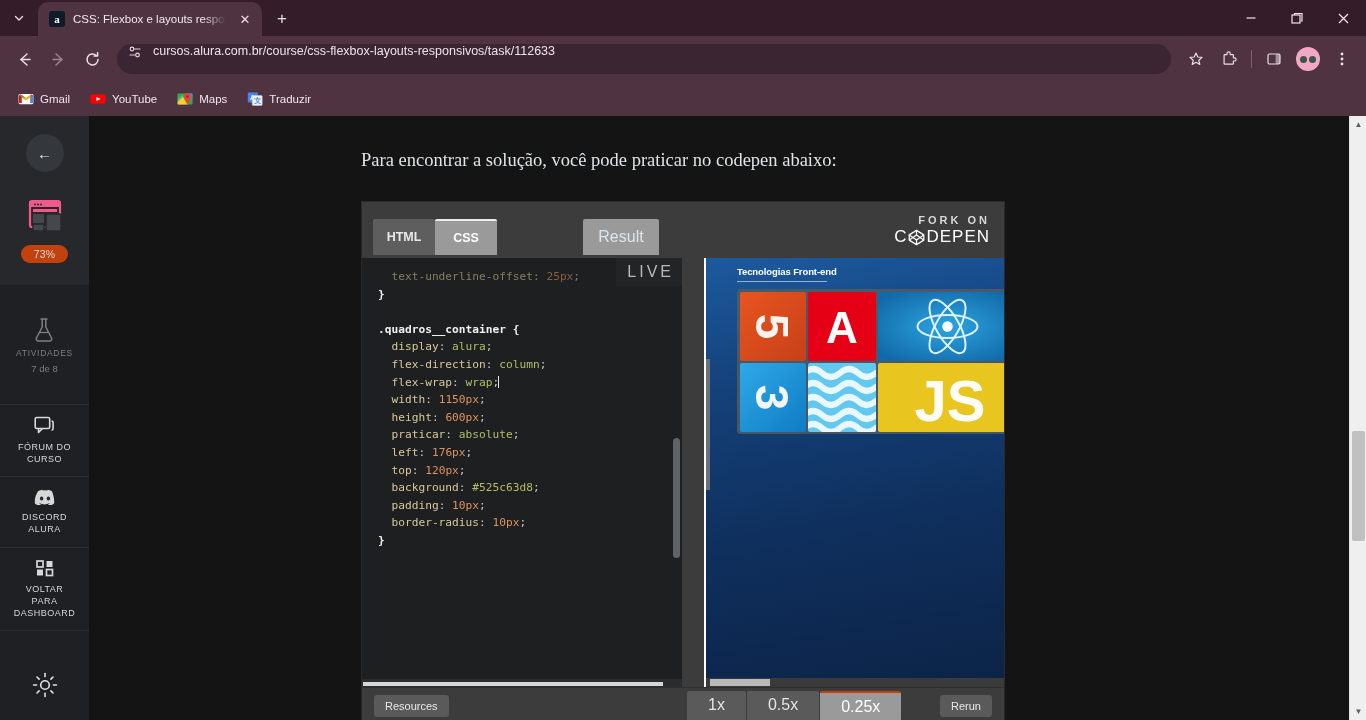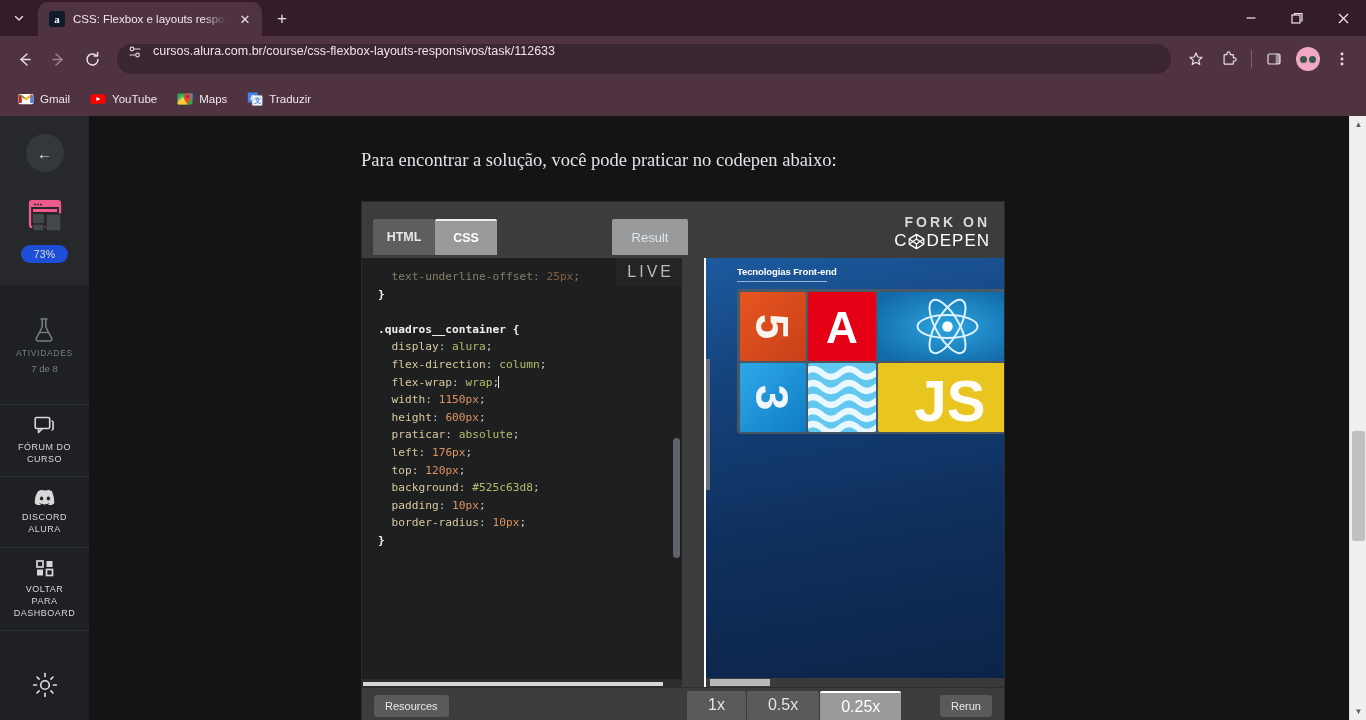--- a/index.html
+++ b/index.html
@@ -113,21 +113,21 @@
   }
   .sb-top { width: 89px; background: #26282c; padding: 18px 0 22px; }
   .sb-back {
     width: 38px; height: 38px; border-radius: 50%;
     background: #34373c; color: #e7e7e7; font-size: 15px;
     display: flex; align-items: center; justify-content: center;
     margin: 0 auto 26px;
   }
   .sb-prog { display: flex; flex-direction: column; align-items: center; gap: 9px; }
   .prog-badge {
-    background: #1d4ed8; color: #dcdcdc; font-size: 10.5px;
+    background: #c2410c; color: #dcdcdc; font-size: 10.5px;
     padding: 3px 13px; border-radius: 10px; letter-spacing: .2px;
   }
   .sb-act {
     margin-top: 32px; display: flex; flex-direction: column;
     align-items: center; gap: 5px; color: #7b7f86;
   }
   .sb-act .t1 { font-size: 8.5px; letter-spacing: .7px; }
   .sb-act .t2 { font-size: 9.5px; }
   .sb-links { margin-top: 30px; display: flex; flex-direction: column; width: 89px; }
   .sb-link {
@@ -159,26 +159,26 @@
     height: 56px; display: flex; align-items: flex-end;
     padding: 0 0 0 11px; position: relative; flex: 0 0 auto;
   }
   .pentab {
     width: 62px; height: 36px; background: #5e5e5e;
     color: #e9e9e9; font-size: 12.5px; font-weight: bold;
     display: flex; align-items: center; justify-content: center;
     border-radius: 2px 2px 0 0; margin-bottom: 3px;
   }
   .pentab.active { background: #9a9a9a; border-top: 2px solid #ededed; color: #fff; }
-  .pentab.result { width: 76px; margin-left: 115px; background: #9a9a9a; color: #dbe6ee; font-weight: normal; font-size: 13px; border-radius:2px 2px 0 0;}
+  .pentab.result { width: 76px; margin-left: 86px; background: #9a9a9a; color: #dbe6ee; font-weight: normal; font-size: 16px; border-radius:2px 2px 0 0;}
   .fork {
     position: absolute; right: 14px; top: 12px;
     display: flex; flex-direction: column; align-items: flex-end; gap: 1px;
   }
-  .fork-top { color: #d8d8d8; font-size: 14px; letter-spacing: 3px; font-weight: bold; }
+  .fork-top { color: #d8d8d8; font-size: 11px; letter-spacing: 3px; font-weight: bold; }
   .fork-logo { display: flex; align-items: center; color: #fff; font-size: 17px; letter-spacing: 1px; }
 
   .pen-body { flex: 1; display: flex; position: relative; overflow: hidden; }
   .editor {
     width: 320px; background: #1d1f21; position: relative; flex: 0 0 auto;
     font-family: "DejaVu Sans Mono", monospace;
     font-size: 11.2px; line-height: 17.6px;
     padding: 10px 0 0 16px; color: #c5c8c6; overflow: hidden;
   }
   .editor .ln { white-space: pre; }
@@ -252,21 +252,21 @@
   }
   .pbtn {
     background: #5a5a5a; color: #e9e9e9; font-size: 11px;
     padding: 5px 11px; border-radius: 3px;
   }
   .zoomgrp { position: absolute; left: 325px; display: flex; gap: 1px; }
   .zbtn {
     background: #5a5a5a; color: #e4e4e4; font-size: 16px;
     padding: 5px 21px; border-radius: 2px;
   }
-  .zbtn.active { background: #9a9a9a; border-top: 2px solid #ffffff; color:#fff; }
+  .zbtn.active { background: #9a9a9a; border-top: 2px solid #c2410c; color:#fff; }
   .rerun { position: absolute; right: 12px; }
 
   
   .pscroll {
     position: absolute; right: 0; top: 116px; width: 17px; height: 604px;
     background: #efefef; border-left: 1px solid #e2e2e2;
   }
   .pscroll .arr {
     position: absolute; left: 0; width: 17px; height: 17px;
     display: flex; align-items: center; justify-content: center;

